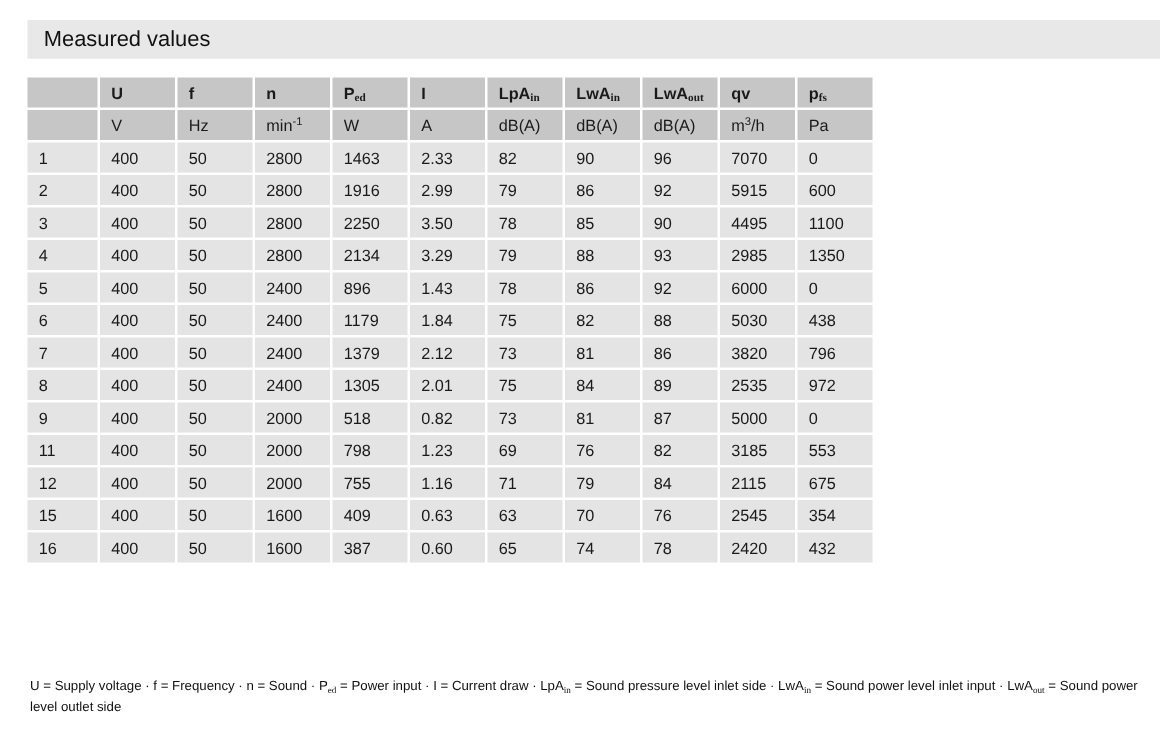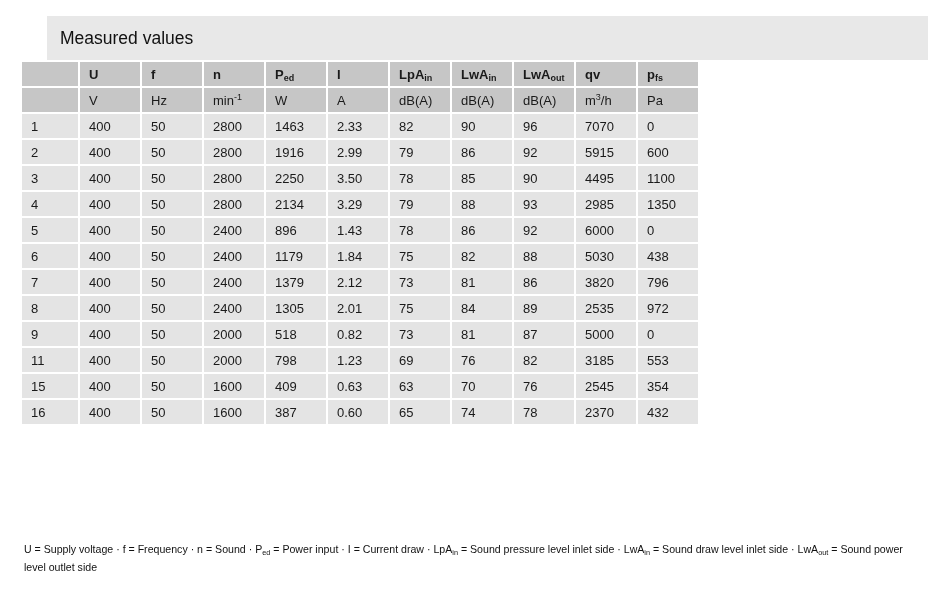--- a/index.html
+++ b/index.html
@@ -8,25 +8,24 @@
     background: #ffffff;
     font-family: "Liberation Sans", sans-serif;
     color: #1a1a1a;
     overflow: hidden;
   }
   .page { position: relative; width: 928px; height: 602px; }
 
   .title-bar {
     position: absolute;
     left: 22px; top: 16px; right: 0;
-    height: 44px;
+    height: 31px;
     background: #e8e8e8;
     display: flex; align-items: center;
     padding-left: 13px;
-    margin-left: 25px;
   }
   .title-bar span { font-size: 17.5px; color: #111; }
 
   table.mv {
     position: absolute;
     left: 20px; top: 60px;
     border-collapse: separate;
     border-spacing: 2px;
     table-layout: fixed;
   }
@@ -38,21 +37,21 @@
     font-size: 13px;
     white-space: nowrap;
     overflow: hidden;
   }
   table.mv col.c-num { width: 56px; }
   table.mv col.c-std { width: 60px; }
   table.mv thead th { background: #c6c6c6; font-weight: bold; }
   table.mv thead tr.units th { font-weight: normal; }
   table.mv tbody td { background: #e4e4e4; font-weight: normal; }
 
-  sub.tk { font-size: 69%; vertical-align: baseline; position: relative; top: 0.28em; }
+  sub.tk { font-size: 69%; vertical-align: baseline; position: relative; top: 0.28em; font-family: Liberation Serif, serif; }
   sup.tk { font-size: 69%; vertical-align: baseline; position: relative; top: -0.45em; }
 
   .footnote {
     position: absolute;
     left: 24px; top: 541px; right: 6px;
     font-size: 10.6px;
     line-height: 17px;
     color: #111;
   }
 </style>
@@ -232,20 +231,33 @@
           <td>2000</td>
           <td>798</td>
           <td>1.23</td>
           <td>69</td>
           <td>76</td>
           <td>82</td>
           <td>3185</td>
           <td>553</td>
         </tr>
         <tr>
+          <td>12</td>
+          <td>400</td>
+          <td>50</td>
+          <td>2000</td>
+          <td>755</td>
+          <td>1.16</td>
+          <td>71</td>
+          <td>79</td>
+          <td>84</td>
+          <td>2115</td>
+          <td>675</td>
+        </tr>
+        <tr>
           <td>15</td>
           <td>400</td>
           <td>50</td>
           <td>1600</td>
           <td>409</td>
           <td>0.63</td>
           <td>63</td>
           <td>70</td>
           <td>76</td>
           <td>2545</td>
@@ -254,23 +266,23 @@
         <tr>
           <td>16</td>
           <td>400</td>
           <td>50</td>
           <td>1600</td>
           <td>387</td>
           <td>0.60</td>
           <td>65</td>
           <td>74</td>
           <td>78</td>
-          <td>2370</td>
+          <td>2420</td>
           <td>432</td>
         </tr>
       </tbody>
   </table>
 
   <div class="footnote">
-    <div><span>U = Supply voltage · f = Frequency · n = Sound · P</span><sub class="tk">ed</sub><span> = Power input · I = Current draw · LpA</span><sub class="tk">in</sub><span> = Sound pressure level inlet side · LwA</span><sub class="tk">in</sub><span> = Sound draw level inlet side · LwA</span><sub class="tk">out</sub><span> = Sound power level outlet side</span></div>
+    <div><span>U = Supply voltage · f = Frequency · n = Sound · P</span><sub class="tk">ed</sub><span> = Power input · I = Current draw · LpA</span><sub class="tk">in</sub><span> = Sound pressure level inlet side · LwA</span><sub class="tk">in</sub><span> = Sound power level inlet input · LwA</span><sub class="tk">out</sub><span> = Sound power level outlet side</span></div>
   </div>
 
 </div>
 
 </body></html>

